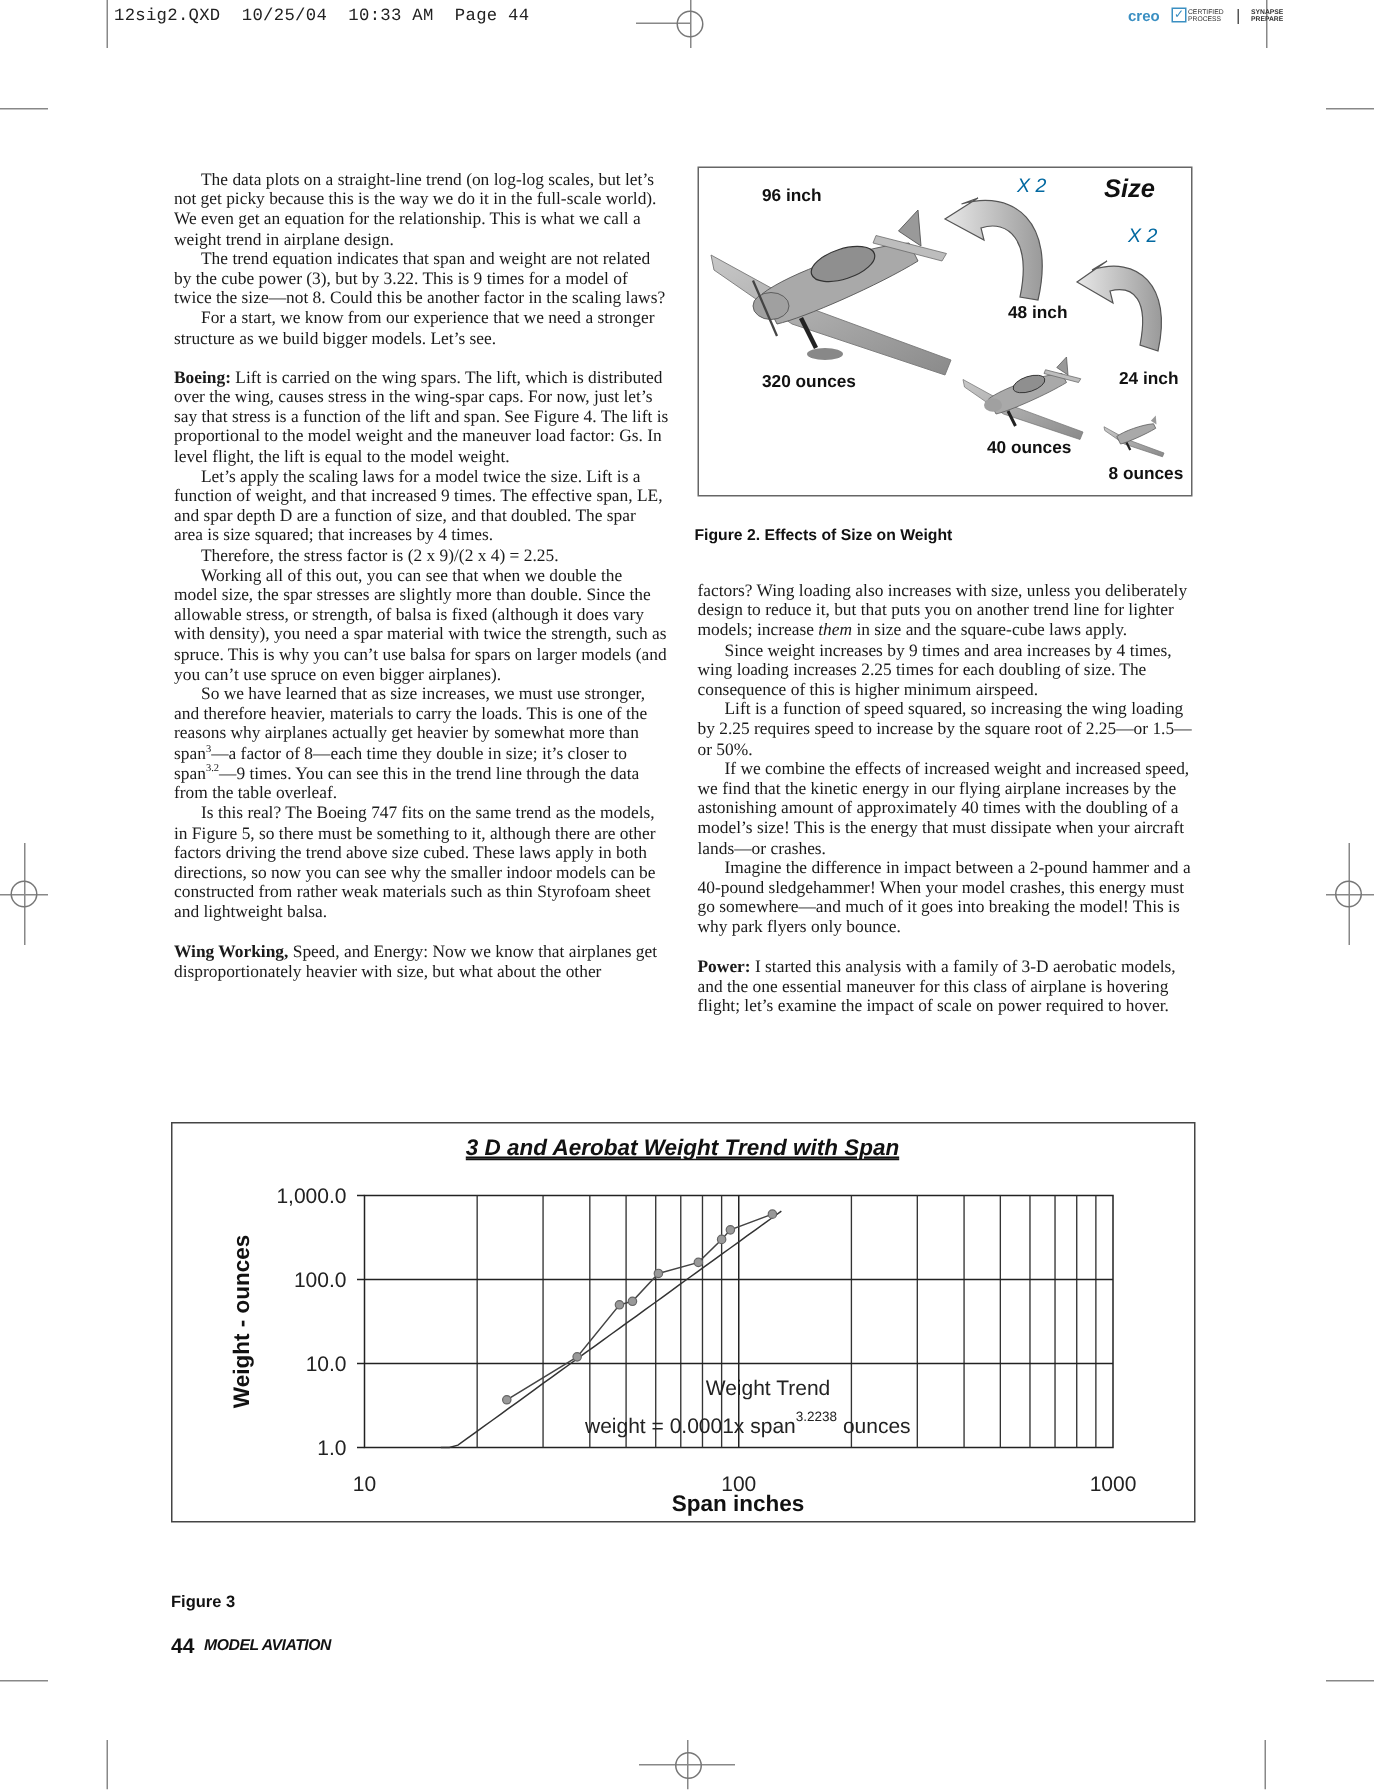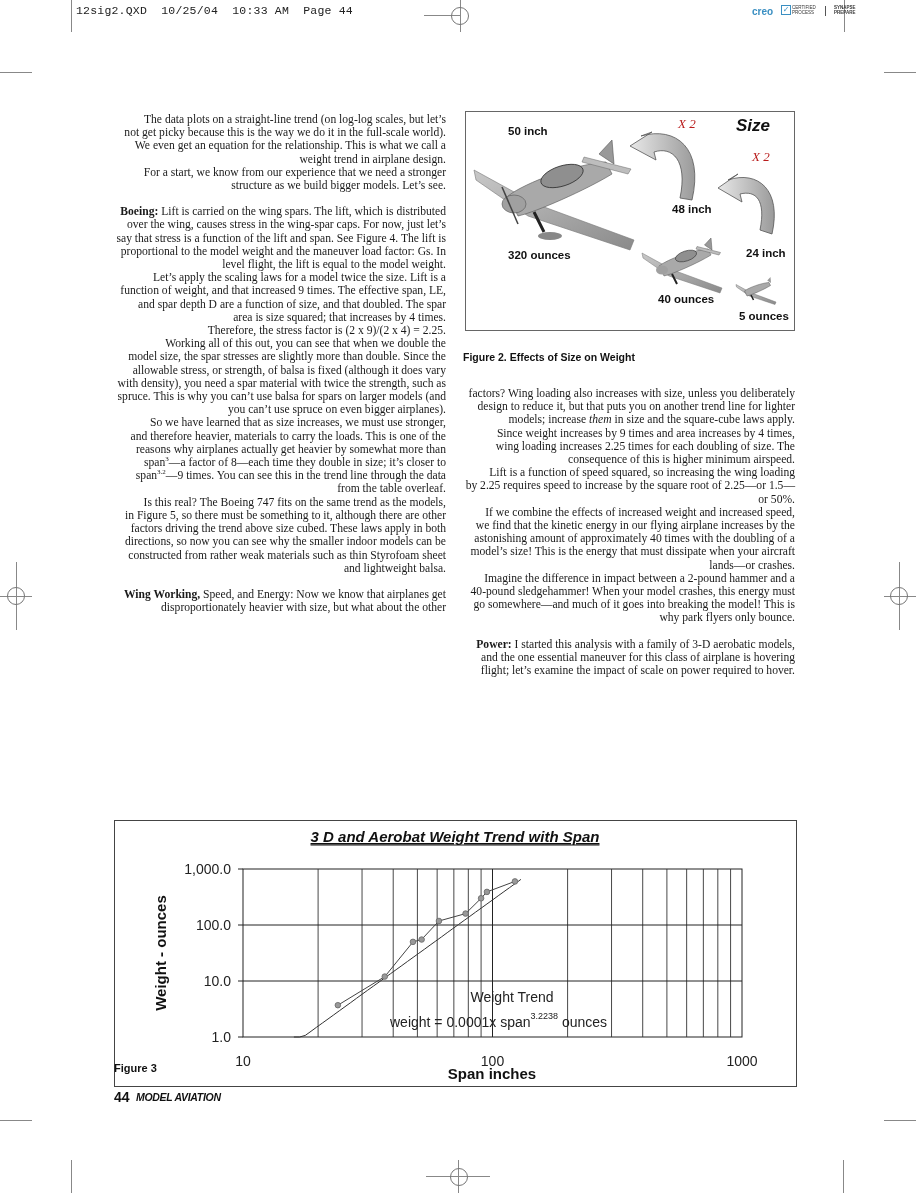--- a/index.html
+++ b/index.html
@@ -7,36 +7,36 @@
   .abs { position:absolute; }
   .slug { left:76px; top:4px; font-family:"Liberation Mono", monospace; font-size:11.5px; color:#222; letter-spacing:0.2px; white-space:pre; }
   .crop { position:absolute; background:#888; }
   .reg { position:absolute; width:16px; height:16px; border:1px solid #777; border-radius:50%; }
   .logo-creo { left:752px; top:6px; font-family:"Liberation Sans", sans-serif; font-size:10px; font-weight:bold; color:#3a8fc2; }
   .logo-cert { left:783px; top:5px; font-family:"Liberation Sans", sans-serif; font-size:4.5px; color:#333; line-height:5px; }
   .logo-check { left:781px; top:5px; width:8px; height:8px; border:1px solid #3a8fc2; font-size:8px; line-height:8px; color:#3a8fc2; text-align:center; }
   .logo-sep { left:825px; top:6px; width:1px; height:10px; background:#555; }
   .logo-syn { left:834px; top:5px; font-family:"Liberation Sans", sans-serif; font-size:4.5px; color:#333; line-height:5px; font-weight:bold; }
 
-  .col { position:absolute; font-size:11.6px; line-height:13.2px; text-align:right; }
+  .col { position:absolute; font-size:11.6px; line-height:13.2px; text-align:left; }
   .col p { margin:0; }
   .col p.ind { text-indent:18px; }
   .col p.gap { margin-top:13px; }
   .col b { font-weight:bold; }
   .col sup { font-size:7px; line-height:0; }
   .left-col { left:116px; top:113px; width:330px; }
   .right-col { left:465px; top:387px; width:330px; }
 
   .fig2 { left:465px; top:111px; width:328px; height:218px; border:1px solid #666; background:#fff; }
   .fig2 .lbl { position:absolute; font-family:"Liberation Sans", sans-serif; font-weight:bold; font-size:11.5px; color:#111; }
-  .fig2 .x2 { position:absolute; font-family:Liberation Serif, serif; font-style:italic; font-size:13px; color:#b91c1c; }
+  .fig2 .x2 { position:absolute; font-family:Liberation Sans, sans-serif; font-style:italic; font-size:13px; color:#0369a1; }
   .fig2 .size { position:absolute; font-family:"Liberation Sans", sans-serif; font-style:italic; font-weight:bold; font-size:17px; color:#111; }
   .fig2-cap { left:463px; top:351px; font-family:"Liberation Sans", sans-serif; font-weight:bold; font-size:10.5px; color:#111; }
 
-  .fig3 { left:114px; top:820px; width:681px; height:265px; border:1px solid #444; background:#fff; }
+  .fig3 { left:114px; top:748px; width:681px; height:265px; border:1px solid #444; background:#fff; }
   .fig3-cap { left:114px; top:1062px; font-family:"Liberation Sans", sans-serif; font-weight:bold; font-size:11px; color:#111; }
   .folio { left:114px; top:1089px; font-family:"Liberation Sans", sans-serif; font-weight:bold; font-size:14px; color:#111; }
   .folio-mag { left:136px; top:1091px; font-family:"Liberation Sans", sans-serif; font-weight:bold; font-style:italic; font-size:10.5px; color:#111; letter-spacing:-0.3px; }
 </style>
 </head>
 <body>
 
 <div class="abs slug">12sig2.QXD  10/25/04  10:33 AM  Page 44</div>
 
 <div>
@@ -78,20 +78,21 @@
   <div>PROCESS</div>
 </div>
 <div class="abs logo-sep"></div>
 <div class="abs logo-syn">
   <div>SYNAPSE</div>
   <div>PREPARE</div>
 </div>
 
 <div class="col left-col">
   <p class="ind">The data plots on a straight-line trend (on log-log scales, but let’s not get picky because this is the way we do it in the full-scale world). We even get an equation for the relationship. This is what we call a weight trend in airplane design.</p>
+  <p class="ind">The trend equation indicates that span and weight are not related by the cube power (3), but by 3.22. This is 9 times for a model of twice the size—not 8. Could this be another factor in the scaling laws?</p>
   <p class="ind">For a start, we know from our experience that we need a stronger structure as we build bigger models. Let’s see.</p>
   <p class="gap"><b>Boeing:</b><span> Lift is carried on the wing spars. The lift, which is distributed over the wing, causes stress in the wing-spar caps. For now, just let’s say that stress is a function of the lift and span. See Figure 4. The lift is proportional to the model weight and the maneuver load factor: Gs. In level flight, the lift is equal to the model weight.</span></p>
   <p class="ind">Let’s apply the scaling laws for a model twice the size. Lift is a function of weight, and that increased 9 times. The effective span, LE, and spar depth D are a function of size, and that doubled. The spar area is size squared; that increases by 4 times.</p>
   <p class="ind">Therefore, the stress factor is (2 x 9)/(2 x 4) = 2.25.</p>
   <p class="ind">Working all of this out, you can see that when we double the model size, the spar stresses are slightly more than double. Since the allowable stress, or strength, of balsa is fixed (although it does vary with density), you need a spar material with twice the strength, such as spruce. This is why you can’t use balsa for spars on larger models (and you can’t use spruce on even bigger airplanes).</p>
   <p class="ind"><span>So we have learned that as size increases, we must use stronger, and therefore heavier, materials to carry the loads. This is one of the reasons why airplanes actually get heavier by somewhat more than span</span><sup>3</sup><span>—a factor of 8—each time they double in size; it’s closer to span</span><sup>3.2</sup><span>—9 times. You can see this in the trend line through the data from the table overleaf.</span></p>
   <p class="ind">Is this real? The Boeing 747 fits on the same trend as the models, in Figure 5, so there must be something to it, although there are other factors driving the trend above size cubed. These laws apply in both directions, so now you can see why the smaller indoor models can be constructed from rather weak materials such as thin Styrofoam sheet and lightweight balsa.</p>
   <p class="gap"><b>Wing Working,</b><span> Speed, and Energy: Now we know that airplanes get disproportionately heavier with size, but what about the other</span></p>
 </div>
 
@@ -136,26 +137,26 @@
       <polygon points="133,42 146,28 148,52" fill="#999"></polygon>
       <line x1="68" y1="100" x2="78" y2="120" stroke="#222" stroke-width="6"></line>
     </g>
 
     <path d="M175,24 C210,14 238,36 226,88 L214,86 C222,48 206,34 188,40 L190,48 L164,34 L186,20 Z" fill="url(#arrowG)" stroke="#555" stroke-width="0.8"></path>
     <path d="M262,68 C292,58 316,78 306,122 L294,118 C300,88 290,78 274,82 L276,90 L252,76 L272,62 Z" fill="url(#arrowG)" stroke="#555" stroke-width="0.8"></path>
   </svg>
   <div class="size" style="left:270px;top:4px;">Size</div>
   <div class="x2" style="left:212px;top:4px;">X 2</div>
   <div class="x2" style="left:286px;top:37px;">X 2</div>
-  <div class="lbl" style="left:42px;top:13px;">50 inch</div>
+  <div class="lbl" style="left:42px;top:13px;">96 inch</div>
   <div class="lbl" style="left:42px;top:137px;">320 ounces</div>
   <div class="lbl" style="left:206px;top:91px;">48 inch</div>
   <div class="lbl" style="left:192px;top:181px;">40 ounces</div>
   <div class="lbl" style="left:280px;top:135px;">24 inch</div>
-  <div class="lbl" style="left:273px;top:198px;">5 ounces</div>
+  <div class="lbl" style="left:273px;top:198px;">8 ounces</div>
 </div>
 <div class="abs fig2-cap">Figure 2. Effects of Size on Weight</div>
 
 <div class="col right-col">
   <p><span>factors? Wing loading also increases with size, unless you deliberately design to reduce it, but that puts you on another trend line for lighter models; increase </span><i>them</i><span> in size and the square-cube laws apply.</span></p>
   <p class="ind">Since weight increases by 9 times and area increases by 4 times, wing loading increases 2.25 times for each doubling of size. The consequence of this is higher minimum airspeed.</p>
   <p class="ind">Lift is a function of speed squared, so increasing the wing loading by 2.25 requires speed to increase by the square root of 2.25—or 1.5—or 50%.</p>
   <p class="ind">If we combine the effects of increased weight and increased speed, we find that the kinetic energy in our flying airplane increases by the astonishing amount of approximately 40 times with the doubling of a model’s size! This is the energy that must dissipate when your aircraft lands—or crashes.</p>
   <p class="ind">Imagine the difference in impact between a 2-pound hammer and a 40-pound sledgehammer! When your model crashes, this energy must go somewhere—and much of it goes into breaking the model! This is why park flyers only bounce.</p>
   <p class="gap"><b>Power:</b><span> I started this analysis with a family of 3-D aerobatic models, and the one essential maneuver for this class of airplane is hovering flight; let’s examine the impact of scale on power required to hover.</span></p>

